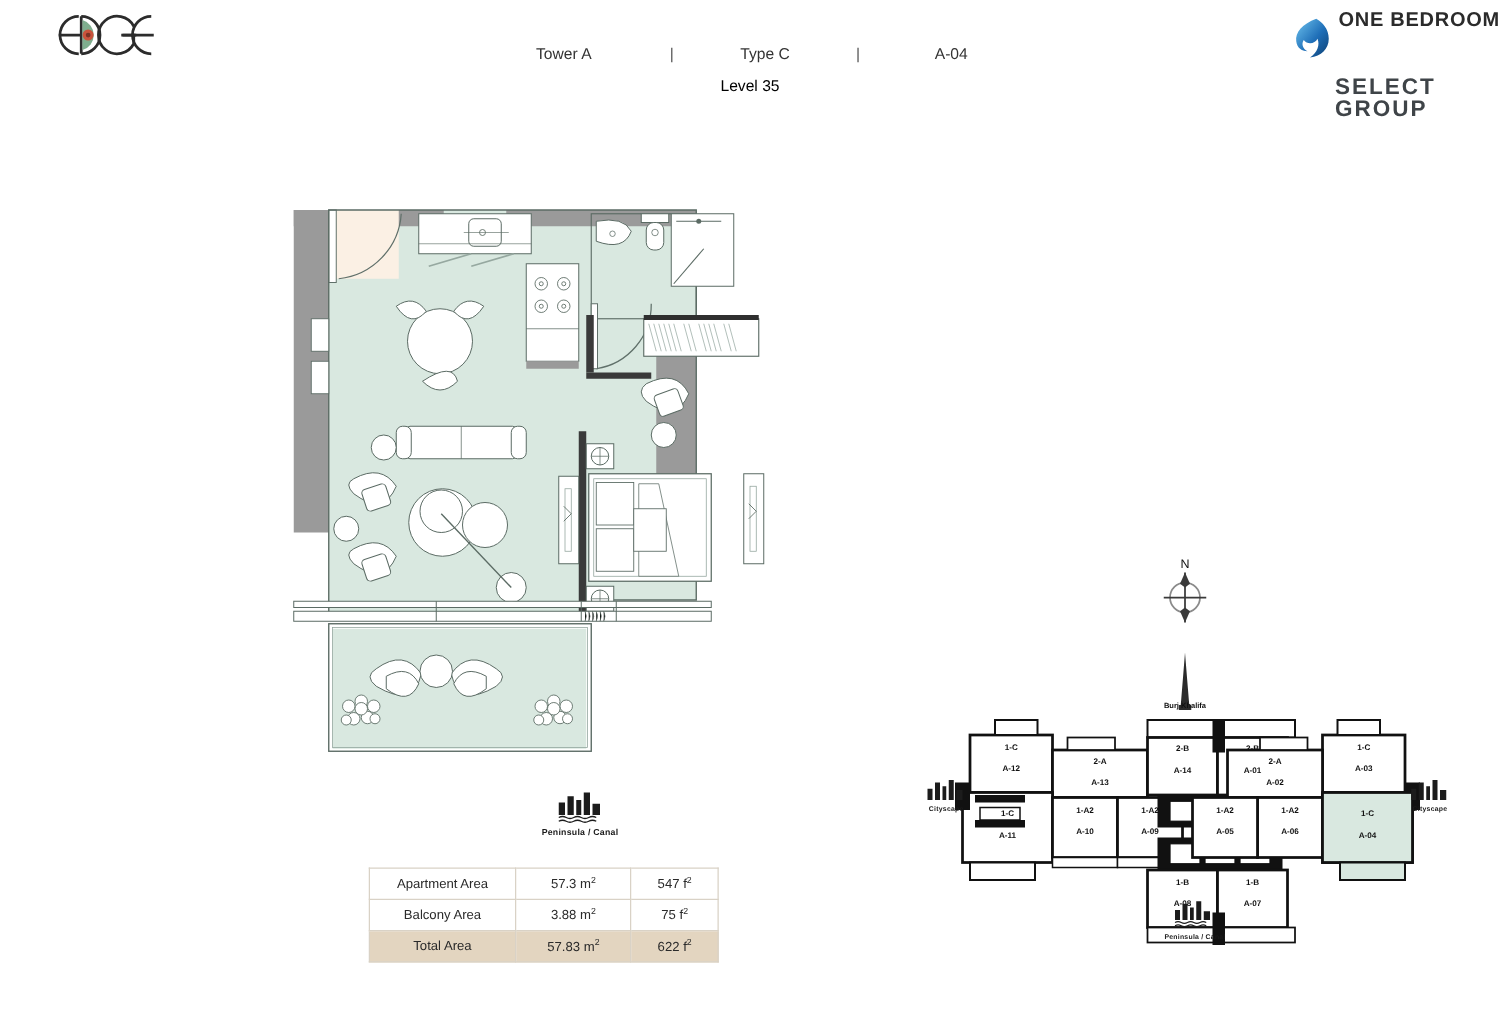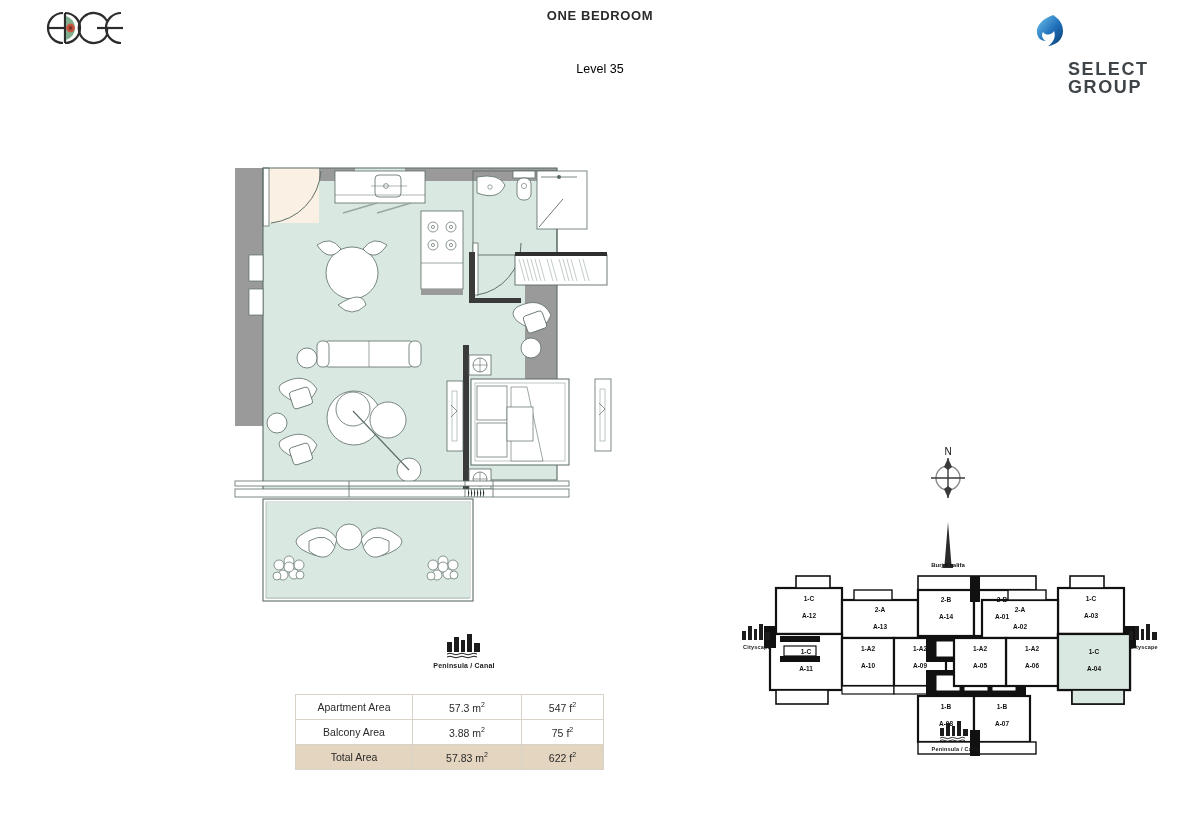--- a/index.html
+++ b/index.html
@@ -8,22 +8,22 @@
     background:#ffffff;
     font-family:"Liberation Sans", sans-serif;
     color:#222;
     position:relative;
     overflow:hidden;
   }
   .page{position:absolute;inset:0;}
 
   
   .hdr-title{
-    position:absolute;left:0;right:0;top:8px;text-align:center;
-    font-size:13px;font-weight:700;letter-spacing:.6px;color:#2b2b2b;
+    position:absolute;left:0;right:0;top:8px;text-align:right;
+    font-size:16px;font-weight:700;letter-spacing:.6px;color:#2b2b2b;
   }
   .hdr-sub{
     position:absolute;left:0;right:0;top:36px;text-align:center;
     font-size:12.5px;color:#333;
   }
   .hdr-sub .cell{display:inline-block;text-align:center;}
   .hdr-sub .w1{width:120px;}
   .hdr-sub .sep{width:46px;color:#555;}
   .hdr-sub .w2{width:96px;}
   .hdr-sub .w3{width:96px;}
@@ -42,21 +42,21 @@
   
   .plan{position:absolute;left:225px;top:155px;width:445px;height:450px;}
   .plan svg{display:block;}
 
   
   .viewlbl{position:absolute;text-align:center;font-size:7px;color:#1a1a1a;font-weight:700;}
   .viewlbl .cap{margin-top:1px;letter-spacing:.2px;}
 
   
   .area-tbl{
-    position:absolute;left:295px;top:694px;width:309px;
+    position:absolute;left:295px;top:694px;width:280px;
     border-collapse:collapse;font-size:10.5px;color:#2a2a2a;
   }
   .area-tbl td{
     border:1px solid #d9d2c6;
     height:24px;padding:0 8px;text-align:center;
     background:#ffffff;
   }
   .area-tbl td.lbl{text-align:center;width:100px;}
   .area-tbl tr.total td{background:#e3d5c0;font-weight:400;}
   .sup{font-size:7px;vertical-align:super;}
@@ -94,20 +94,27 @@
 
       <g>
         <path d="M31 7 A12.5 12.5 0 0 1 31 31 Z" fill="#7fae8e"></path>
         <circle cx="35.5" cy="19" r="4.4" fill="#c9533c"></circle>
         <circle cx="35.5" cy="19" r="1.9" fill="#7a3326"></circle>
       </g>
     </svg>
   </div>
 
   <div class="hdr-title">ONE BEDROOM</div>
+  <div class="hdr-sub">
+    <span class="cell w1">Tower A</span>
+    <span class="cell sep">|</span>
+    <span class="cell w2">Type C</span>
+    <span class="cell sep">|</span>
+    <span class="cell w3">A-04</span>
+  </div>
   <div class="hdr-lvl">Level 35</div>
 
   <div class="sg-logo">
     <svg width="40" height="40" viewBox="0 0 40 40">
       <defs>
         <linearGradient id="fl" x1="0" y1="0" x2="1" y2="1">
           <stop offset="0%" stop-color="#6fc4ef"></stop>
           <stop offset="55%" stop-color="#1f6fb8"></stop>
           <stop offset="100%" stop-color="#0d3f73"></stop>
         </linearGradient>

